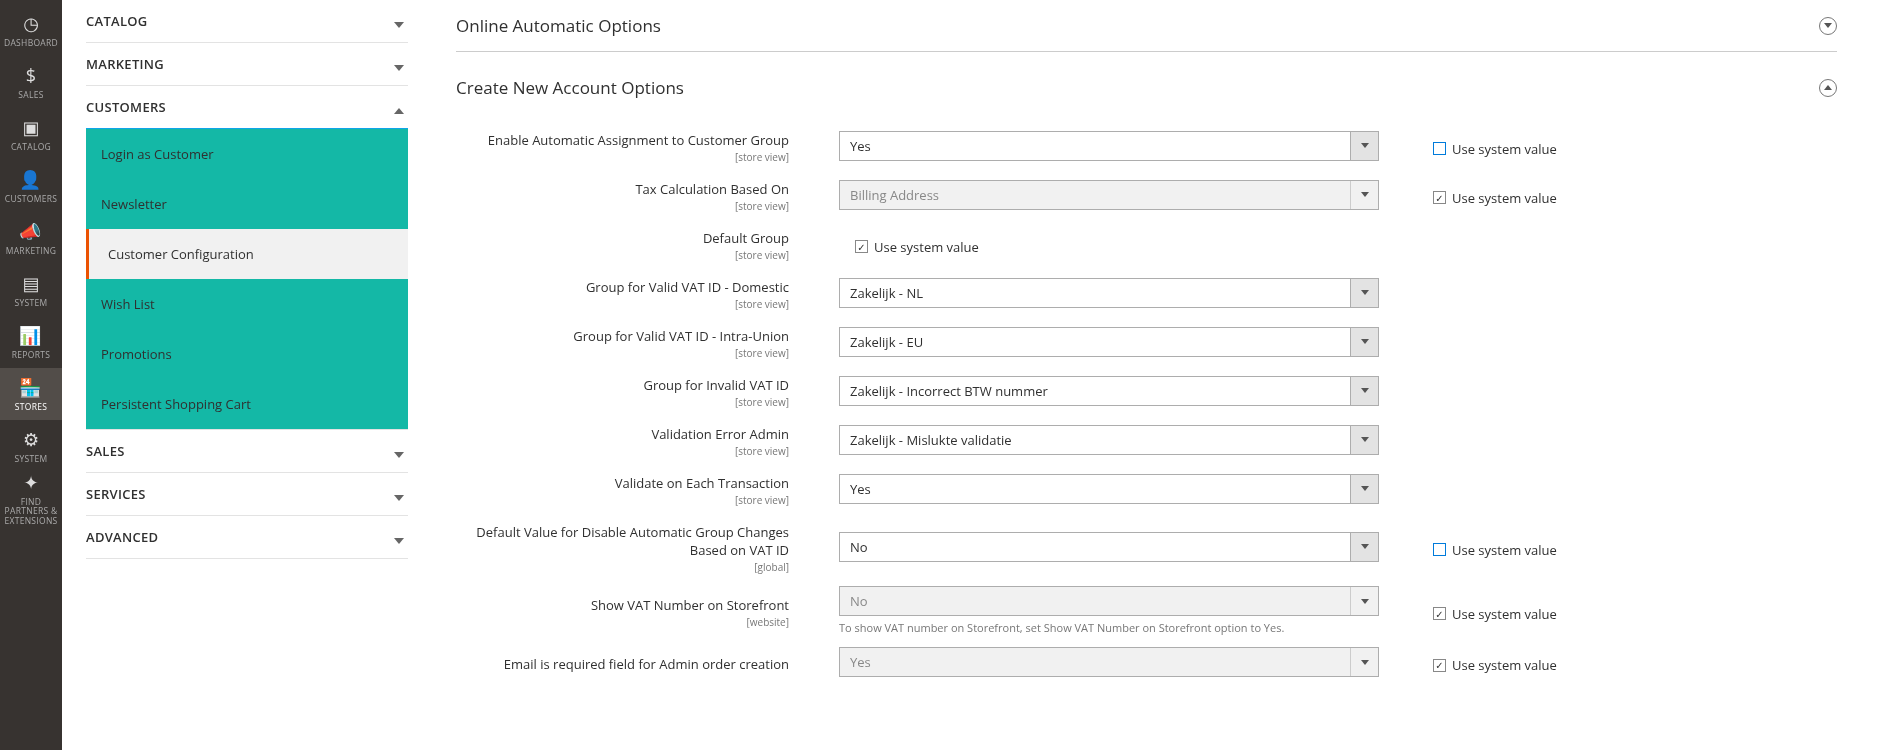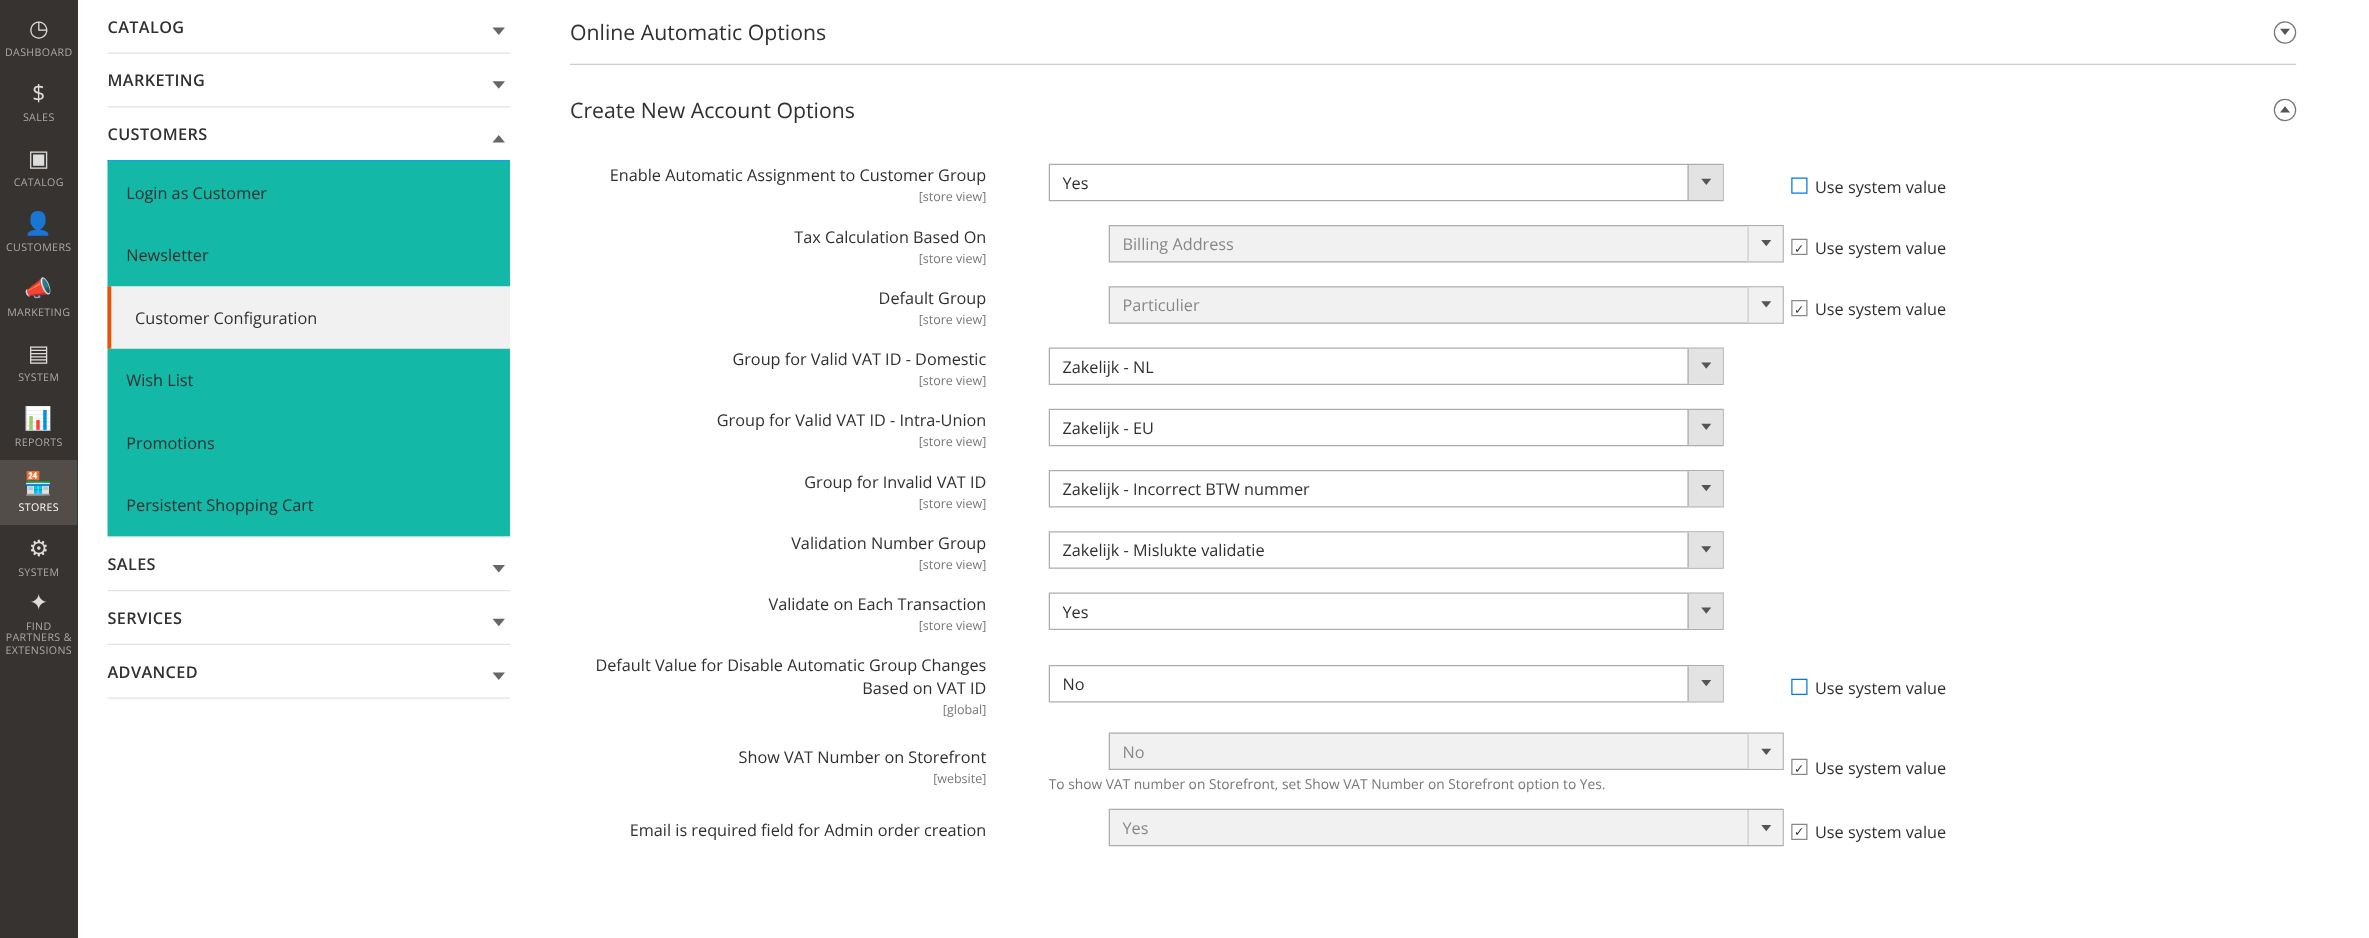--- a/index.html
+++ b/index.html
@@ -41,21 +41,21 @@
 
 .form-row { display: flex; align-items: center; padding: 6px 0; gap: 38px; }
 .label-col { width: 345px; text-align: right; padding-right: 12px; padding-top: 4px; }
 .label-col .lbl { font-size: 13px; color: #303030; }
 .label-col .scope { font-size: 10px; color: #777; display: block; margin-top: 1px; }
 .field-col { width: 540px; }
 .select { width: 100%; height: 30px; border: 1px solid #adadad; background: #fff; display: flex; align-items: center; position: relative; }
 .select .val { flex: 1; padding: 0 10px; font-size: 13px; color: #303030; }
 .select .arrow { width: 28px; height: 100%; background: #e3e3e3; border-left: 1px solid #adadad; display: flex; align-items:center; justify-content:center;}
 .select .arrow::before { content:""; border-left:4px solid transparent; border-right:4px solid transparent; border-top:5px solid #555; }
-.select.disabled { background: #f1f1f1; margin-left: 48px; }
+.select.disabled { background: #f1f1f1; }
 .select.disabled .val { color: #888; }
 .select.disabled .arrow { background: #f1f1f1; border-left-color:#ccc; }
 .use-col { padding-left: 16px; padding-top: 6px; display: flex; align-items: center; font-size: 13px; color: #303030; }
 .cb { width: 13px; height: 13px; border: 1px solid #888; margin-right: 6px; display: inline-flex; align-items:center; justify-content:center; font-size:10px; color:#333; background:#fff;}
 .cb.blue { border-color: #007bdb; }
 .note { font-size: 11px; color: #777; margin-top: 4px; }
 </style>
 </head>
 <body>
 
@@ -186,26 +186,20 @@
             </div>
           </div>
         <div class="use-col">
             <span class="cb">✓</span>
             <span>Use system value</span>
           </div>
       </div>
 
       <div class="form-row">
         <div class="label-col"><span class="lbl">Default Group</span><span class="scope">[store view]</span></div>
-        <div class="field-col">
-            <div class="select disabled">
-              <span class="val">Particulier</span>
-              <span class="arrow"></span>
-            </div>
-          </div>
         <div class="use-col">
             <span class="cb">✓</span>
             <span>Use system value</span>
           </div>
       </div>
 
       <div class="form-row">
         <div class="label-col"><span class="lbl">Group for Valid VAT ID - Domestic</span><span class="scope">[store view]</span></div>
         <div class="field-col">
             <div class="select">
@@ -229,21 +223,21 @@
         <div class="label-col"><span class="lbl">Group for Invalid VAT ID</span><span class="scope">[store view]</span></div>
         <div class="field-col">
             <div class="select">
               <span class="val">Zakelijk - Incorrect BTW nummer</span>
               <span class="arrow"></span>
             </div>
           </div>
       </div>
 
       <div class="form-row">
-        <div class="label-col"><span class="lbl">Validation Number Group</span><span class="scope">[store view]</span></div>
+        <div class="label-col"><span class="lbl">Validation Error Admin</span><span class="scope">[store view]</span></div>
         <div class="field-col">
             <div class="select">
               <span class="val">Zakelijk - Mislukte validatie</span>
               <span class="arrow"></span>
             </div>
           </div>
       </div>
 
       <div class="form-row">
         <div class="label-col"><span class="lbl">Validate on Each Transaction</span><span class="scope">[store view]</span></div>

